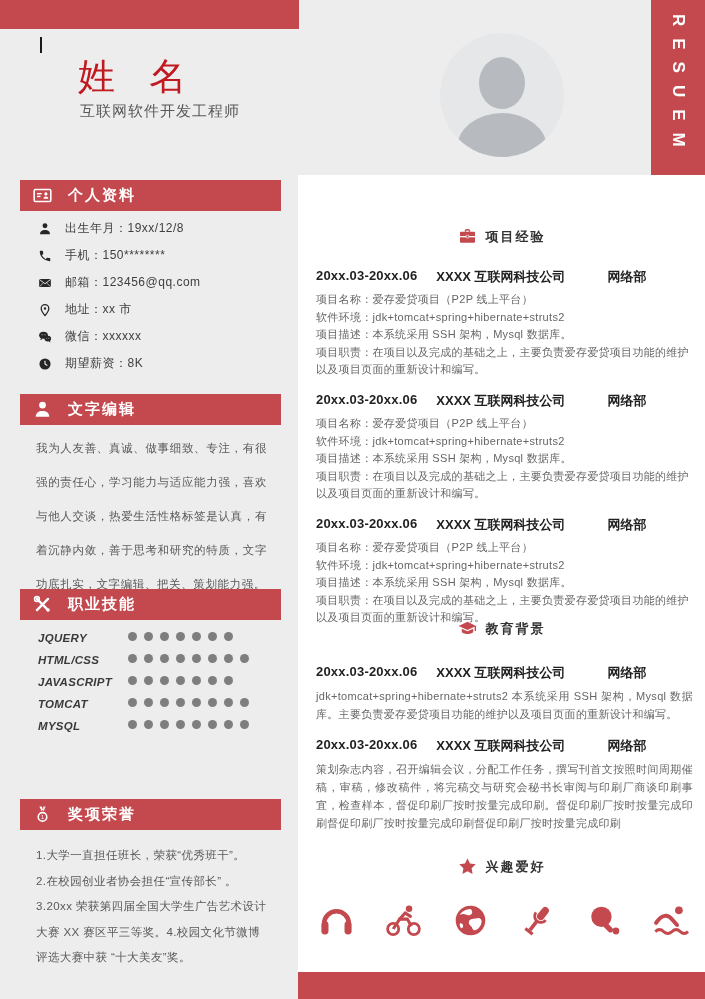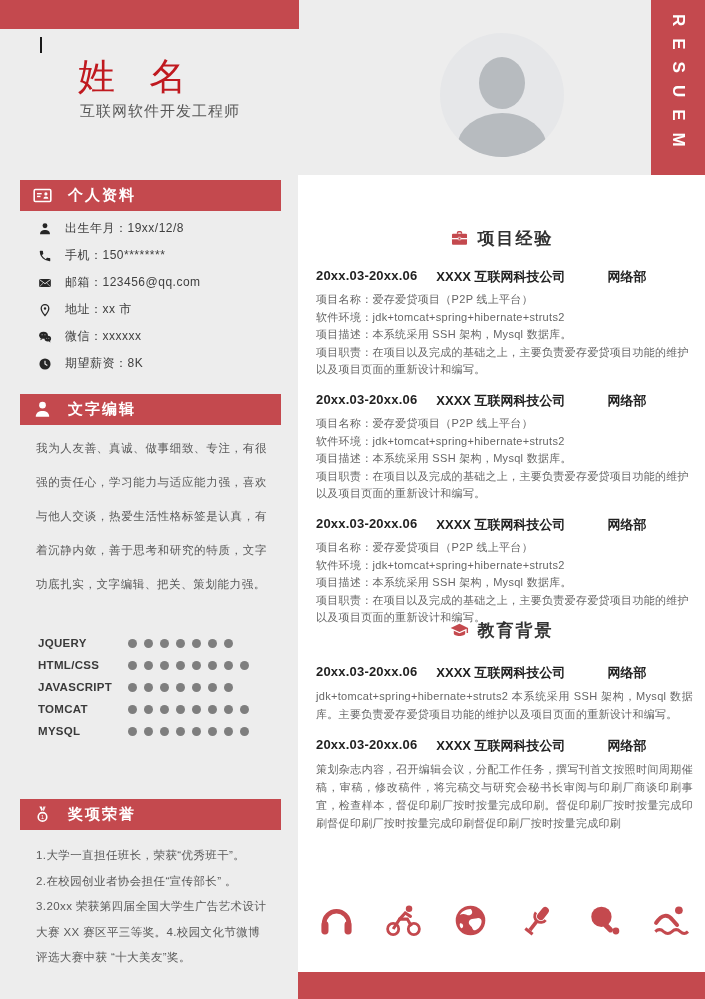--- a/index.html
+++ b/index.html
@@ -43,33 +43,33 @@
   .info-list { position:absolute; left:38px; top:215px; width:240px; }
   .info-row { display:flex; align-items:center; height:27px; }
   .info-row .it-icon { width:14px; height:14px; color:#262626; flex:0 0 14px; }
   .info-row .it-icon svg { width:100%; height:100%; display:block; }
   .info-row .it-text { font-size:12px; color:#404040; margin-left:13px; letter-spacing:0.5px; }
 
   .self-text { position:absolute; left:36px; top:431px; width:231px;
                font-size:11.5px; line-height:34px; color:#595959; letter-spacing:0.6px; text-align:justify; }
 
   .skills-list { position:absolute; left:38px; top:632px; width:240px; }
-  .skill-row { display:flex; align-items:center; height:22px; }
+  .skill-row { display:flex; height:22px;font-style:italic; }
   .skill-name { width:90px; font-size:11.5px; font-weight:bold; color:#3a3a3a; letter-spacing:0.3px; }
   .skill-dots { display:flex; gap:7px; }
   .skill-dot { width:9px; height:9px; border-radius:50%; background:#7e7e7e; }
 
   .awards-text { position:absolute; left:36px; top:843px; width:233px;
                  font-size:11.5px; line-height:25.5px; color:#595959; letter-spacing:0.4px; }
 
   
   .sec-heading { position:absolute; left:298px; width:407px; display:flex; align-items:center; justify-content:center; }
   .sec-heading .sec-icon { width:19px; height:19px; color:#c4494e; margin-right:9px; }
   .sec-heading .sec-icon svg { width:100%; height:100%; display:block; }
-  .sec-heading .sec-title { font-size:17px; font-weight:bold; color:#333; letter-spacing:2px; }
+  .sec-heading .sec-title { font-size:13px; font-weight:bold; color:#333; letter-spacing:2px; }
 
   .entries { position:absolute; left:316px; width:377px; }
   .entry { margin-bottom:13px; }
   .entry-head { display:flex; font-size:13px; font-weight:bold; color:#1f1f1f; margin-bottom:5px; }
   .entry-head .eh-period { letter-spacing:0.2px; }
   .entry-head .eh-company { margin-left:19px; }
   .entry-head .eh-dept { margin-left:42px; }
   .entry-body { font-size:11px; line-height:17.6px; color:#666; letter-spacing:0.3px; }
   .entry-body .dline { }
   .edu .entry { margin-bottom:14px; }
@@ -181,20 +181,33 @@
     <span class="hd-icon">
         <svg viewBox="0 0 24 24">
           <circle cx="12" cy="6.5" r="4.2" fill="currentColor"></circle>
           <path d="M3.5 21c0-5 3.8-7.2 8.5-7.2s8.5 2.2 8.5 7.2z" fill="currentColor"></path>
         </svg>
       </span>
     <span class="hd-title">文字编辑</span>
   </div>
   <div class="self-text">我为人友善、真诚、做事细致、专注，有很强的责任心，学习能力与适应能力强，喜欢与他人交谈，热爱生活性格标签是认真，有着沉静内敛，善于思考和研究的特质，文字功底扎实，文字编辑、把关、策划能力强。</div>
 
+  <div class="side-header" style="top:589px">
+    <span class="hd-icon">
+        <svg viewBox="0 0 24 24">
+          <g stroke="currentColor" stroke-width="3" stroke-linecap="round">
+            <line x1="5" y1="5" x2="19" y2="19"></line>
+            <line x1="19" y1="5" x2="5" y2="19"></line>
+          </g>
+          <circle cx="5" cy="5" r="3" fill="none" stroke="currentColor" stroke-width="2"></circle>
+          <circle cx="19" cy="19" r="2.2" fill="currentColor"></circle>
+        </svg>
+      </span>
+    <span class="hd-title">职业技能</span>
+  </div>
   <div class="skills-list" id="skills-list">
       <div class="skill-row">
         <span class="skill-name">JQUERY</span>
         <span class="skill-dots">
           <span class="skill-dot"></span>
           <span class="skill-dot"></span>
           <span class="skill-dot"></span>
           <span class="skill-dot"></span>
           <span class="skill-dot"></span>
           <span class="skill-dot"></span>
@@ -345,20 +358,28 @@
       <div class="entry">
         <div class="entry-head">
           <span class="eh-period">20xx.03-20xx.06</span>
           <span class="eh-company">XXXX 互联网科技公司</span>
           <span class="eh-dept">网络部</span>
         </div>
         <div class="entry-body">策划杂志内容，召开编辑会议，分配工作任务，撰写刊首文按照时间周期催稿，审稿，修改稿件，将完稿交与研究会秘书长审阅与印刷厂商谈印刷事宜，检查样本，督促印刷厂按时按量完成印刷。督促印刷厂按时按量完成印刷督促印刷厂按时按量完成印刷督促印刷厂按时按量完成印刷</div>
       </div>
     </div>
 
+  <div class="sec-heading" style="top:857px">
+    <span class="sec-icon">
+        <svg viewBox="0 0 24 24">
+          <polygon points="12,1.8 15.2,8.3 22.4,9.3 17.2,14.3 18.4,21.4 12,18 5.6,21.4 6.8,14.3 1.6,9.3 8.8,8.3" fill="currentColor"></polygon>
+        </svg>
+      </span>
+    <span class="sec-title">兴趣爱好</span>
+  </div>
   <div class="hobby-icons" id="hobbies-list">
       <span class="hobby">
         <svg viewBox="0 0 24 24">
           <path d="M4 14a8 8 0 0 1 16 0" fill="none" stroke="currentColor" stroke-width="3"></path>
           <rect x="2.2" y="12.5" width="4.6" height="8.5" rx="2.2" fill="currentColor"></rect>
           <rect x="17.2" y="12.5" width="4.6" height="8.5" rx="2.2" fill="currentColor"></rect>
         </svg>
       </span>
       <span class="hobby">
         <svg viewBox="0 0 24 24">

